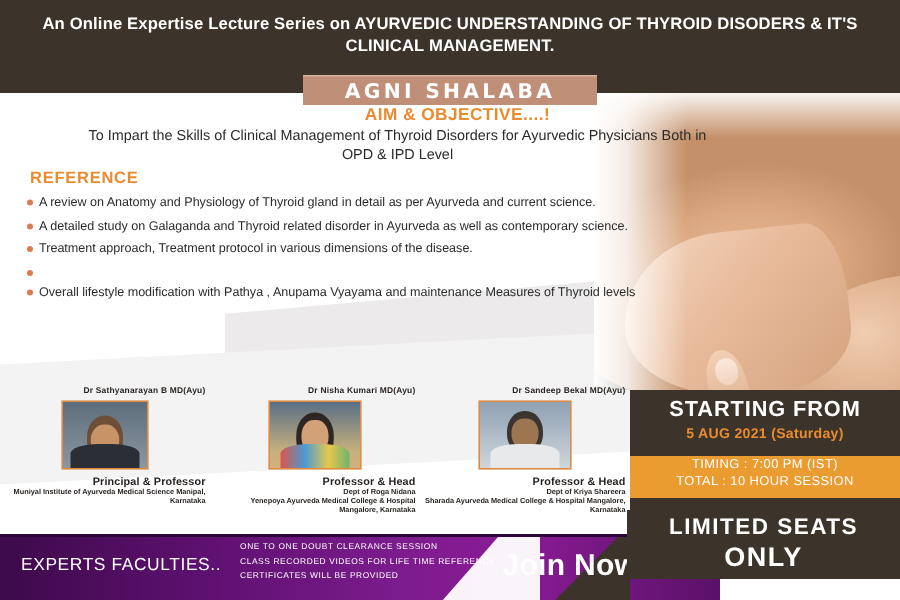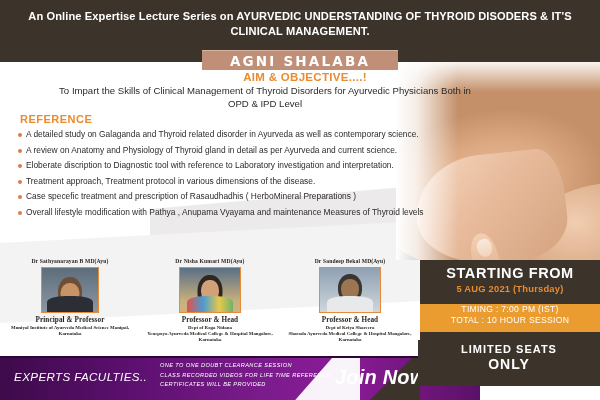--- a/index.html
+++ b/index.html
@@ -166,23 +166,22 @@
     z-index:2;
   }
 
   
   .faculty-row {
     position:absolute; left:0; top:258px; width:420px; height:100px;
     display:flex; z-index:7;
   }
   .faculty {
     flex:1 1 0;
-    text-align:center;
+    text-align:right;
     padding:0 3px;
-    font-family:Liberation Serif, serif;
   }
   .fac-name {
     color:#231f1c;
     font-size:5.6px;
     font-weight:bold;
     letter-spacing:0.15px;
     margin-bottom:3px;
   }
   .fac-photo {
     width:58px; height:46px;
@@ -273,34 +272,33 @@
 
   
   .limited {
     position:absolute; left:418px; top:340px; width:182px; height:46px;
     background:#3c332b;
     z-index:8;
     text-align:center;
     padding-top:3px;
   }
   .limited-l1 {
-    color:#ffffff; font-size:11px; font-weight:bold; letter-spacing:1px;
+    color:#ffffff; font-size:15px; font-weight:bold; letter-spacing:1px;
   }
   .limited-l2 {
-    color:#ffffff; font-size:14px; font-weight:bold; letter-spacing:1px;
+    color:#ffffff; font-size:18px; font-weight:bold; letter-spacing:1px;
     margin-top:1px;
   }
 
   
   .footer {
     position:absolute; left:0; top:356px; width:480px; height:44px;
     background:linear-gradient(90deg,#3d0a4a 0%,#5d1070 28%,#7b1c8c 55%,#8b1b96 72%,#5a1168 100%);
     z-index:7;
     overflow:hidden;
-    font-style:italic;
   }
   .footer-wedge {
     position:absolute; right:120px; top:-30px;
     width:0; height:0;
     border-left:70px solid transparent;
     border-bottom:80px solid #ffffff;
     opacity:0.95;
     z-index:1;
   }
   .footer-wedge2 {
@@ -370,37 +368,32 @@
   </div>
 
   <div class="swoosh"></div>
   <div class="swoosh2"></div>
 
   <div class="highlights">
     <div class="highlights-title">REFERENCE</div>
     <div>
       <div class="hl-item">
         <span class="hl-bullet"></span>
-        <span class="hl-text">A detailed study on Galaganda and Thyroid related disorder in Ayurveda as well as contemporary science.</span>
+        <span class="hl-text">A review on Anatomy and Physiology of Thyroid gland in detail as per Ayurveda and current science.</span>
       </div>
       <div class="hl-item">
         <span class="hl-bullet"></span>
-        <span class="hl-text">A review on Anatomy and Physiology of Thyroid gland in detail as per Ayurveda and current science.</span>
-      </div>
-      <div class="hl-item">
-        <span class="hl-bullet"></span>
-        <span class="hl-text">Eloberate discription to Diagnostic tool with reference to Laboratory investigation and interpretation.</span>
+        <span class="hl-text">A detailed study on Galaganda and Thyroid related disorder in Ayurveda as well as contemporary science.</span>
       </div>
       <div class="hl-item">
         <span class="hl-bullet"></span>
         <span class="hl-text">Treatment approach, Treatment protocol in various dimensions of the disease.</span>
       </div>
       <div class="hl-item">
         <span class="hl-bullet"></span>
-        <span class="hl-text">Case specefic treatment and prescription of Rasaudhadhis ( HerboMineral Preparations )</span>
       </div>
       <div class="hl-item">
         <span class="hl-bullet"></span>
         <span class="hl-text">Overall lifestyle modification with Pathya , Anupama Vyayama  and maintenance Measures of Thyroid levels</span>
       </div>
     </div>
   </div>
 
   <div class="faculty-row">
 
@@ -440,21 +433,21 @@
       <div class="fac-role">Professor &amp; Head</div>
       <div class="fac-dept" style="white-space: pre-line;">Dept of Kriya Shareera
 Sharada Ayurveda Medical College &amp; Hospital Mangalore, Karnataka</div>
     </div>
 
   </div>
 
   <div class="panel">
     <div class="panel-dark">
       <div class="starting-label">STARTING FROM</div>
-      <div class="starting-date">5 AUG 2021 (Thursday)</div>
+      <div class="starting-date">5 AUG 2021 (Saturday)</div>
     </div>
     <div class="panel-orange">
       <div class="timing">TIMING : 7:00 PM  (IST)</div>
       <div class="total">TOTAL :  10 HOUR SESSION</div>
     </div>
     <div class="panel-bottom"></div>
   </div>
 
   <div class="limited">
     <div class="limited-l1">LIMITED  SEATS</div>

